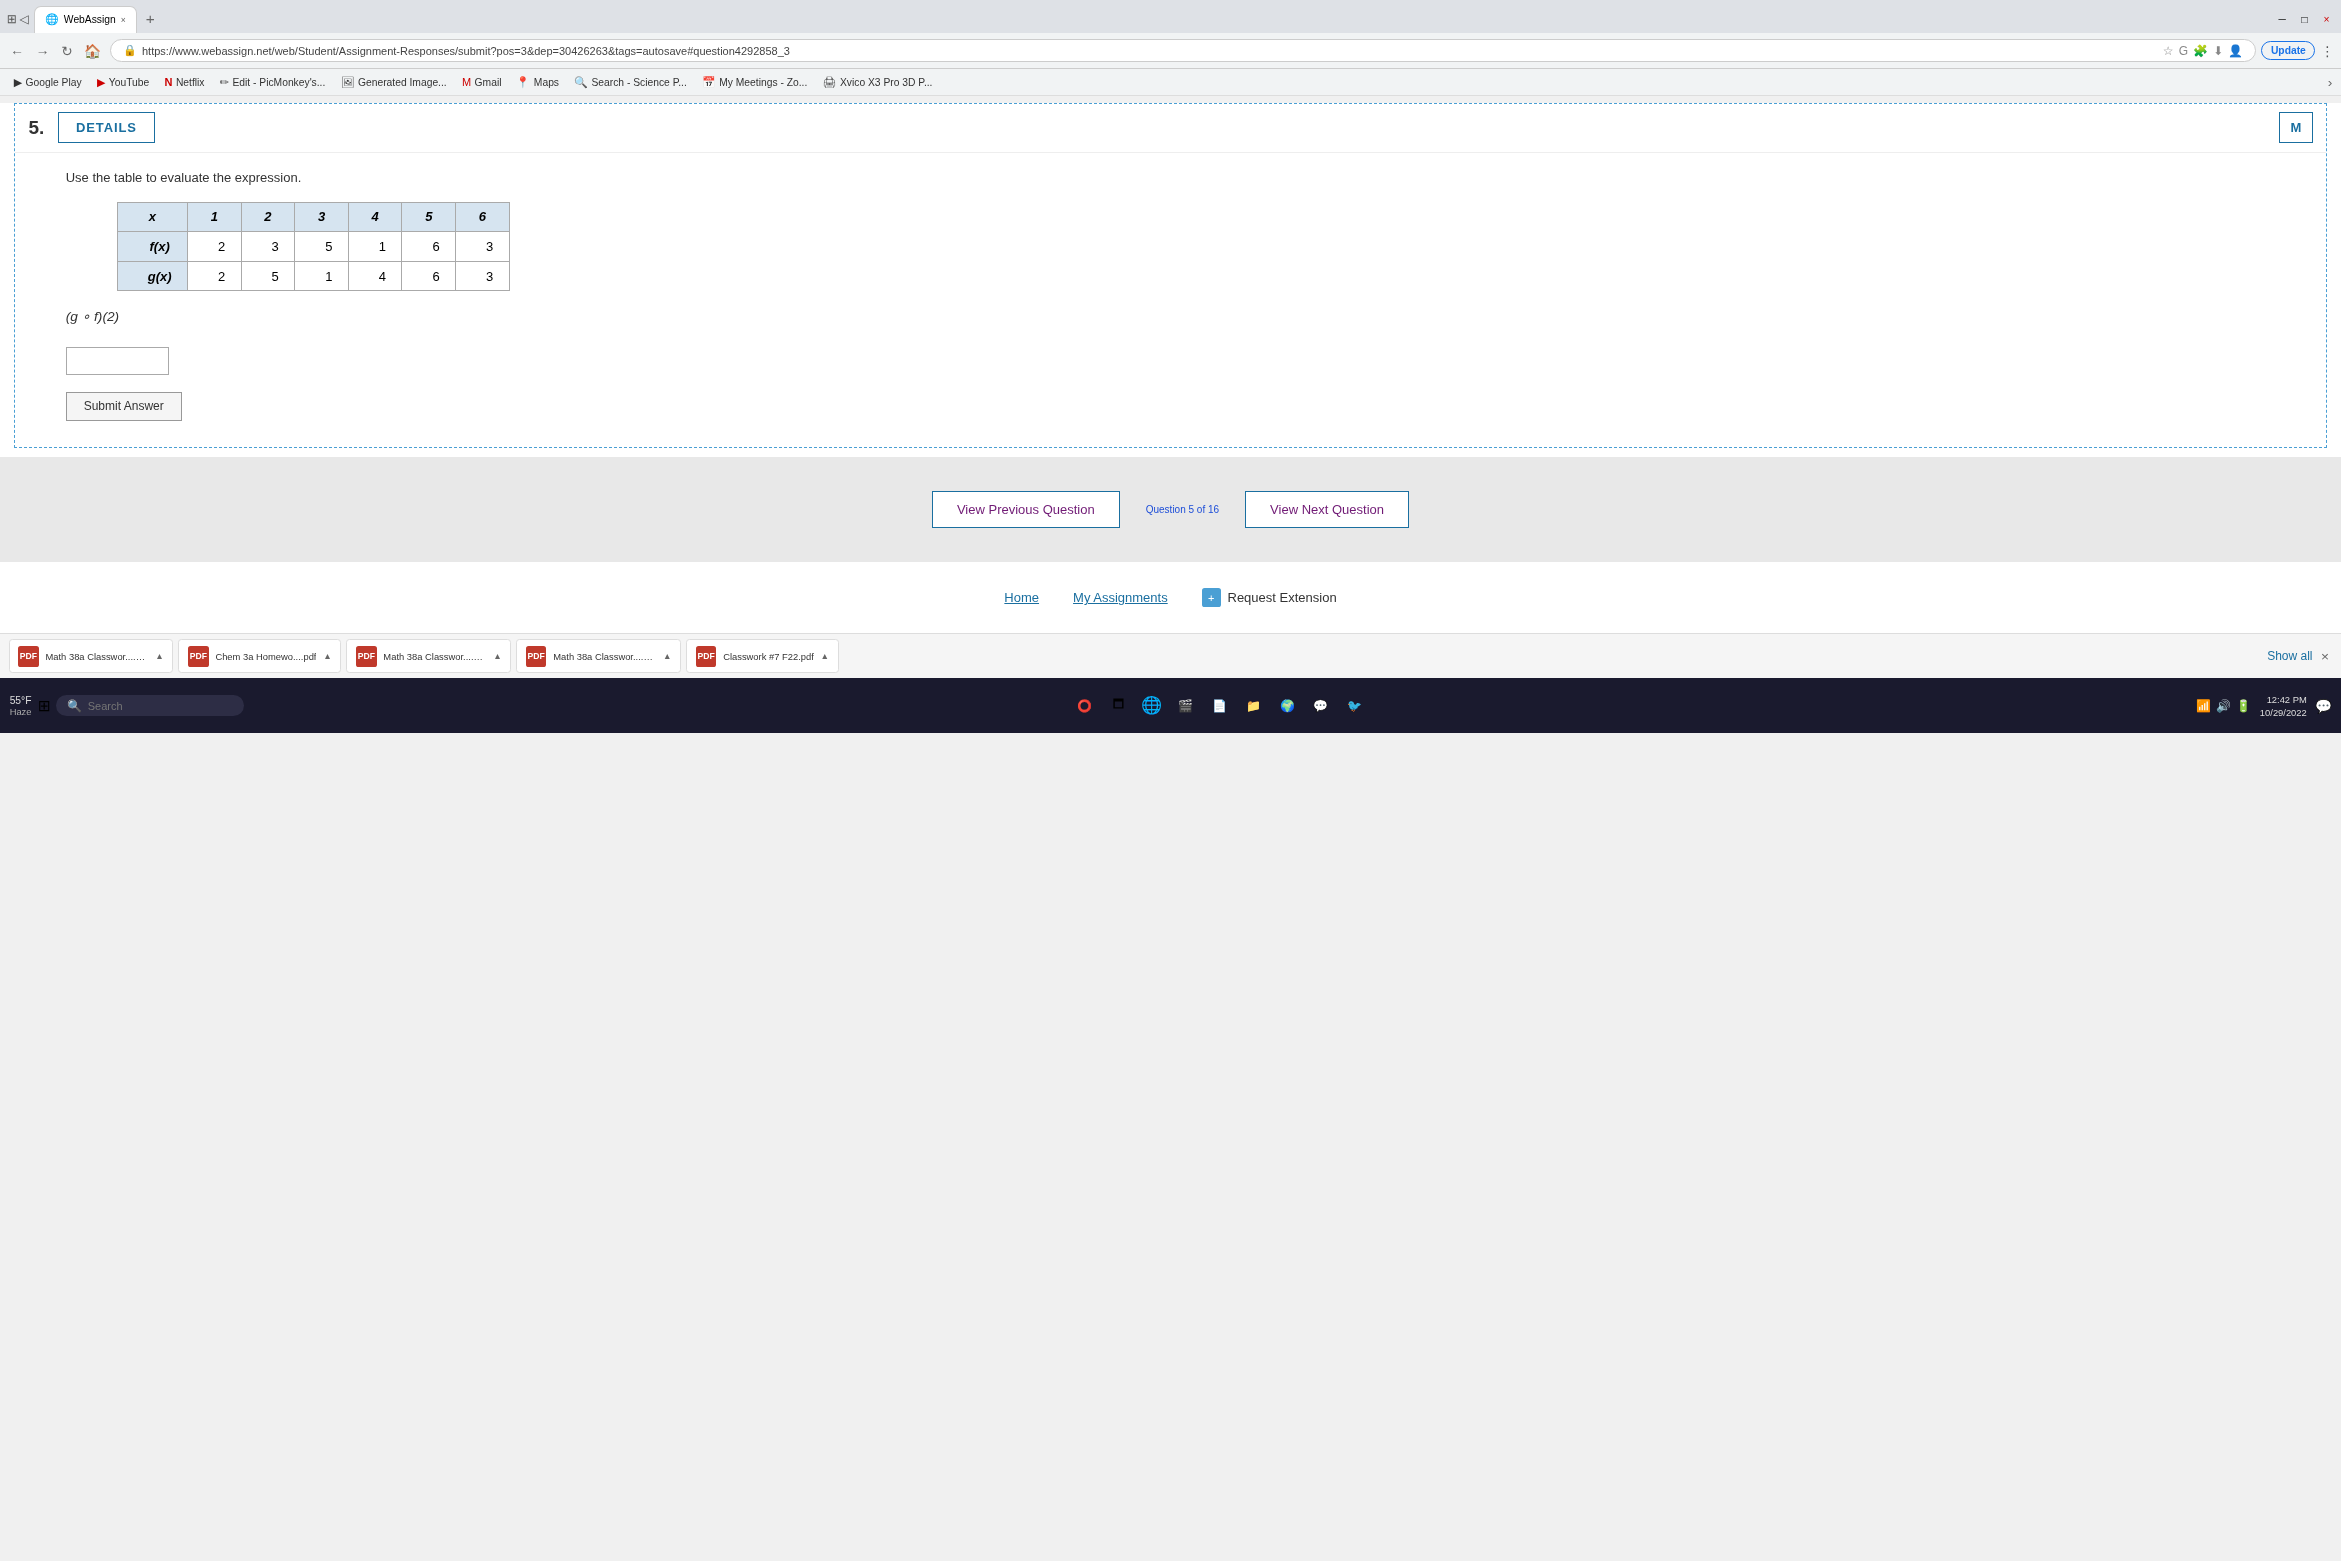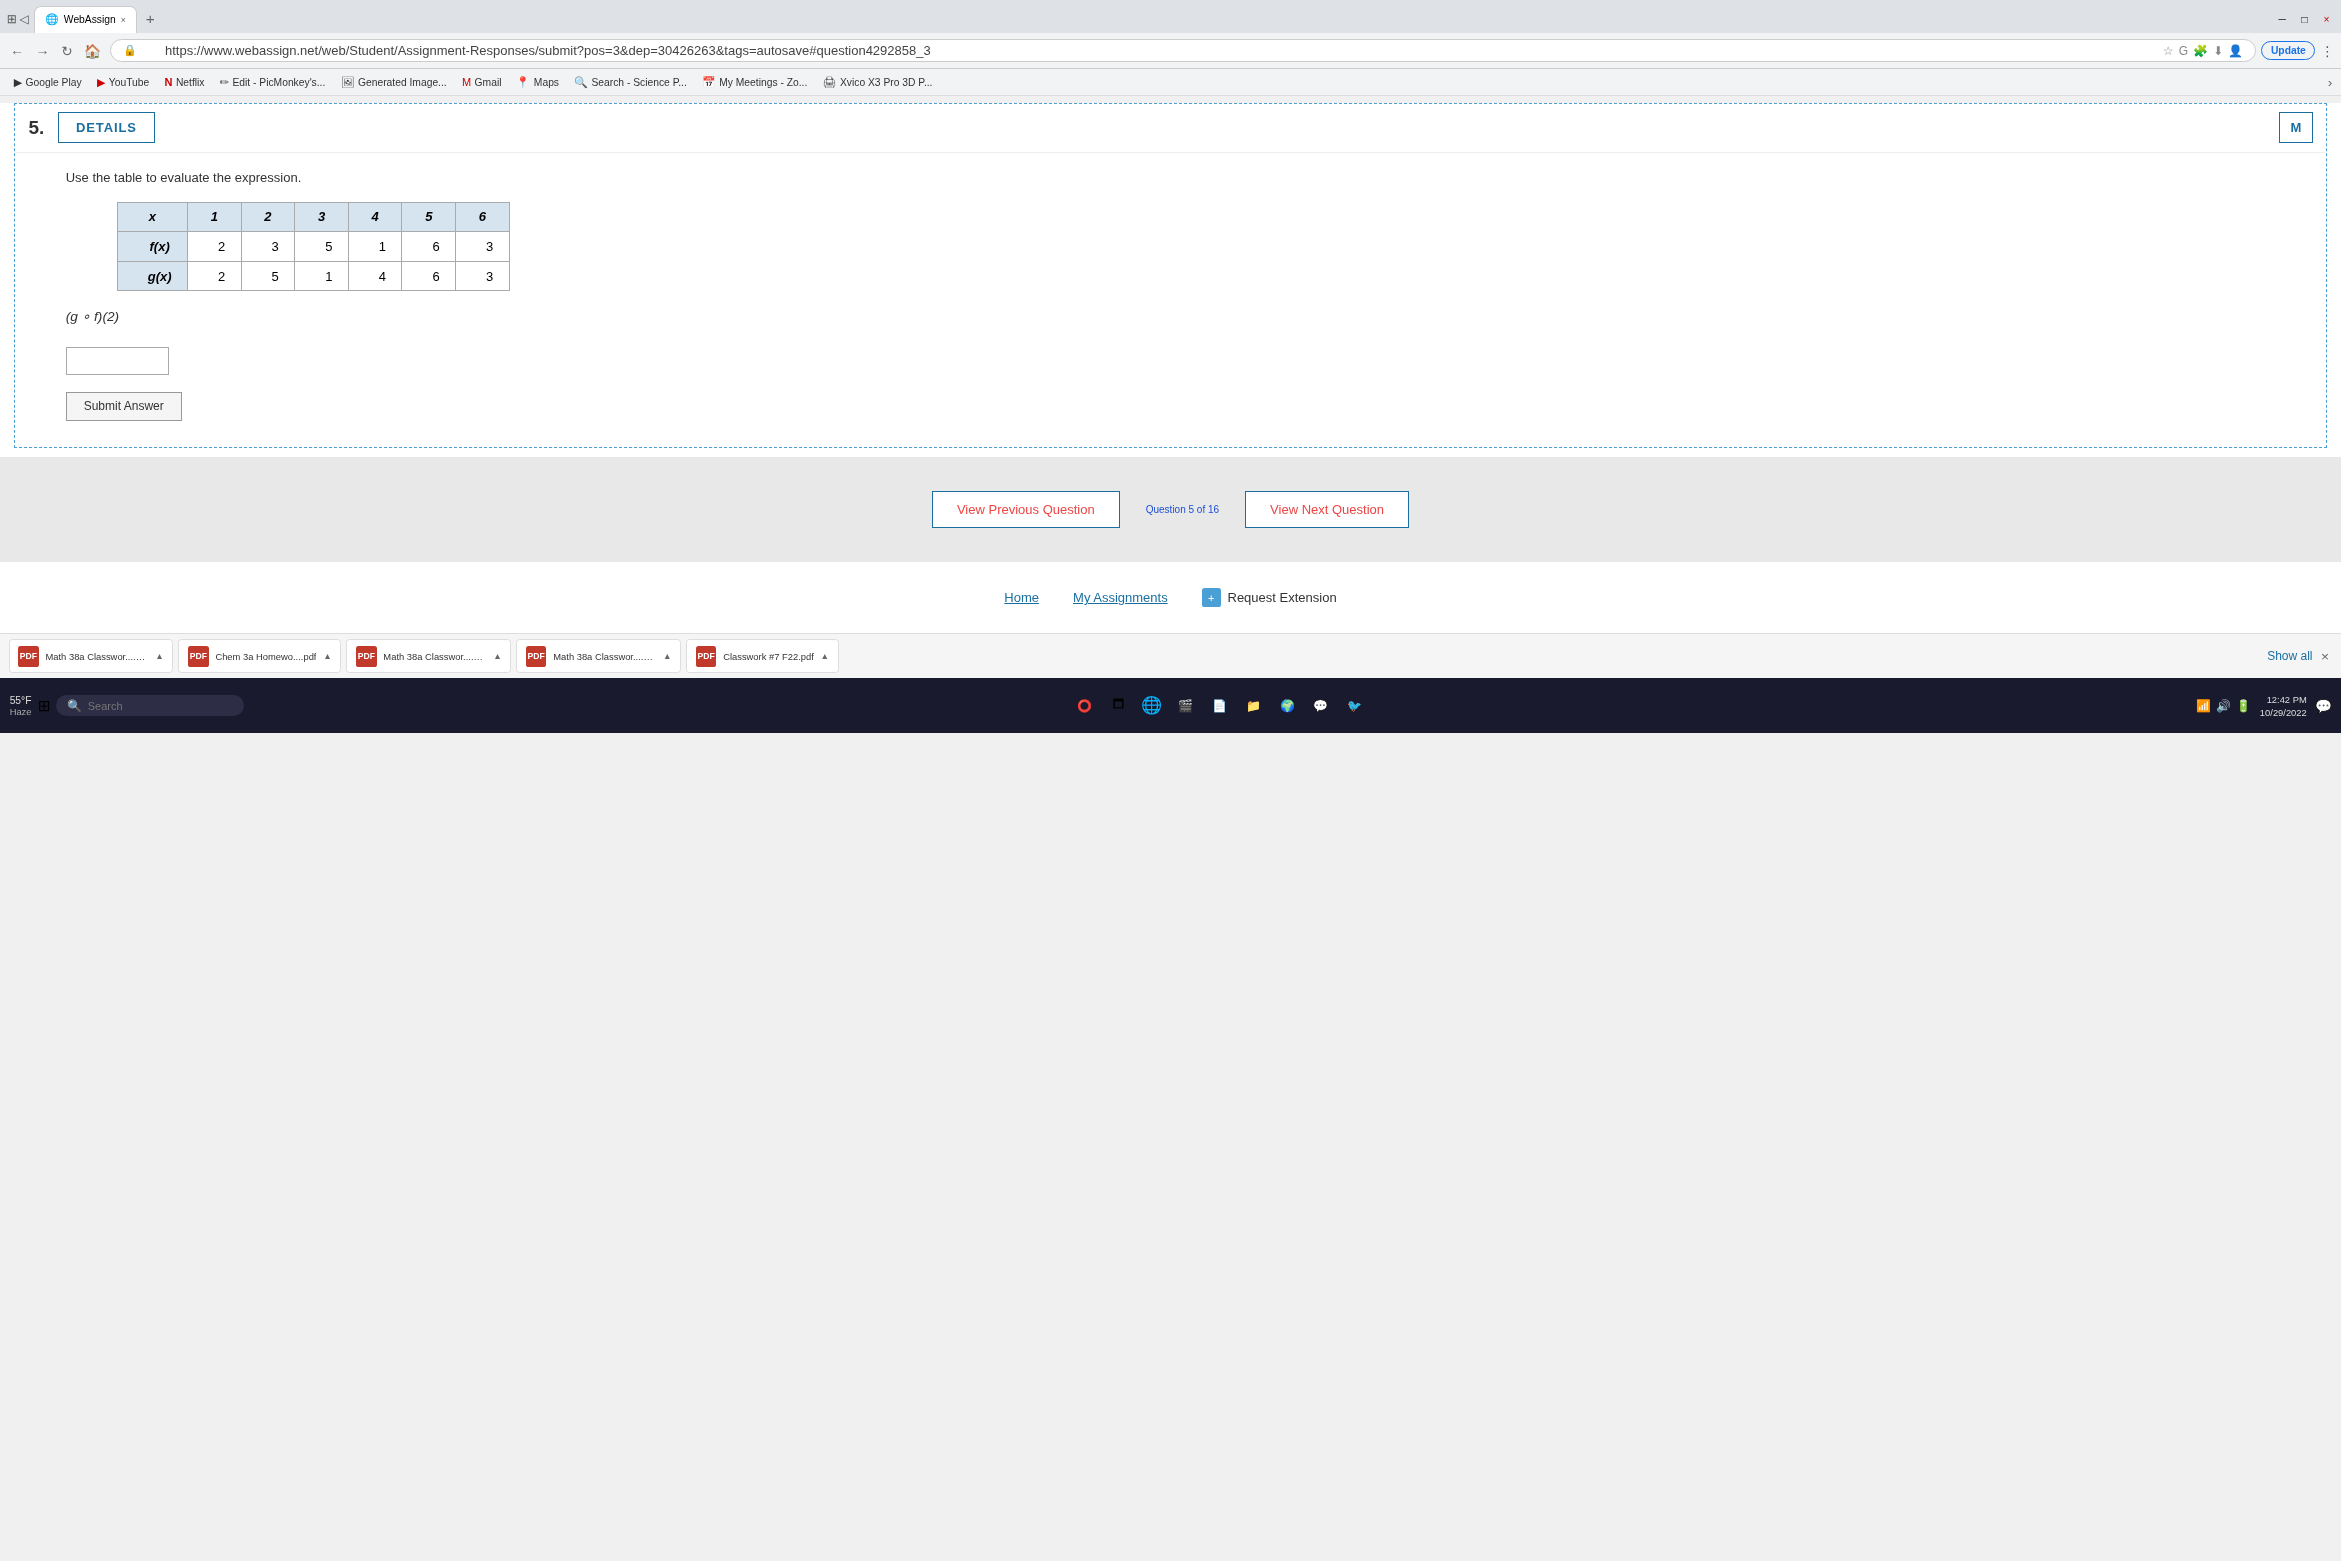--- a/index.html
+++ b/index.html
@@ -47,21 +47,21 @@
     .address-bar {
       flex: 1;
       background: white;
       border: 0.9px solid #ccc;
       border-radius: 17px;
       padding: 3.4px 12px;
       font-size: 11px;
       color: #333;
       display: flex; align-items: center; gap: 5.1px;
     }
-    .address-text { flex: 1; font-size: 13px; color: #444; margin-left: 23px; }
+    .address-text { flex: 1; font-size: 11px; color: #444; }
     .update-btn {
       background: none; border: 1.7px solid #1a73e8; border-radius: 12px;
       color: #1a73e8; font-size: 10.3px; padding: 2.6px 8.6px; cursor: pointer; font-weight: bold;
     }
 
     
     .bookmarks-bar {
       background: #f1f3f4;
       display: flex;
       align-items: center;
@@ -198,21 +198,21 @@
       padding: 34px 17px;
       display: flex;
       align-items: center;
       justify-content: center;
       gap: 26px;
       margin-top: 8.6px;
     }
     .nav-question-btn {
       border: 1.7px solid #1a6fa0;
       background: white;
-      color: #ef4444;
+      color: #701a75;
       font-size: 13px;
       padding: 10.3px 24px;
       cursor: pointer;
     }
     .question-counter {
       font-size: 10px;
       color: #1d4ed8;
     }
 
     

